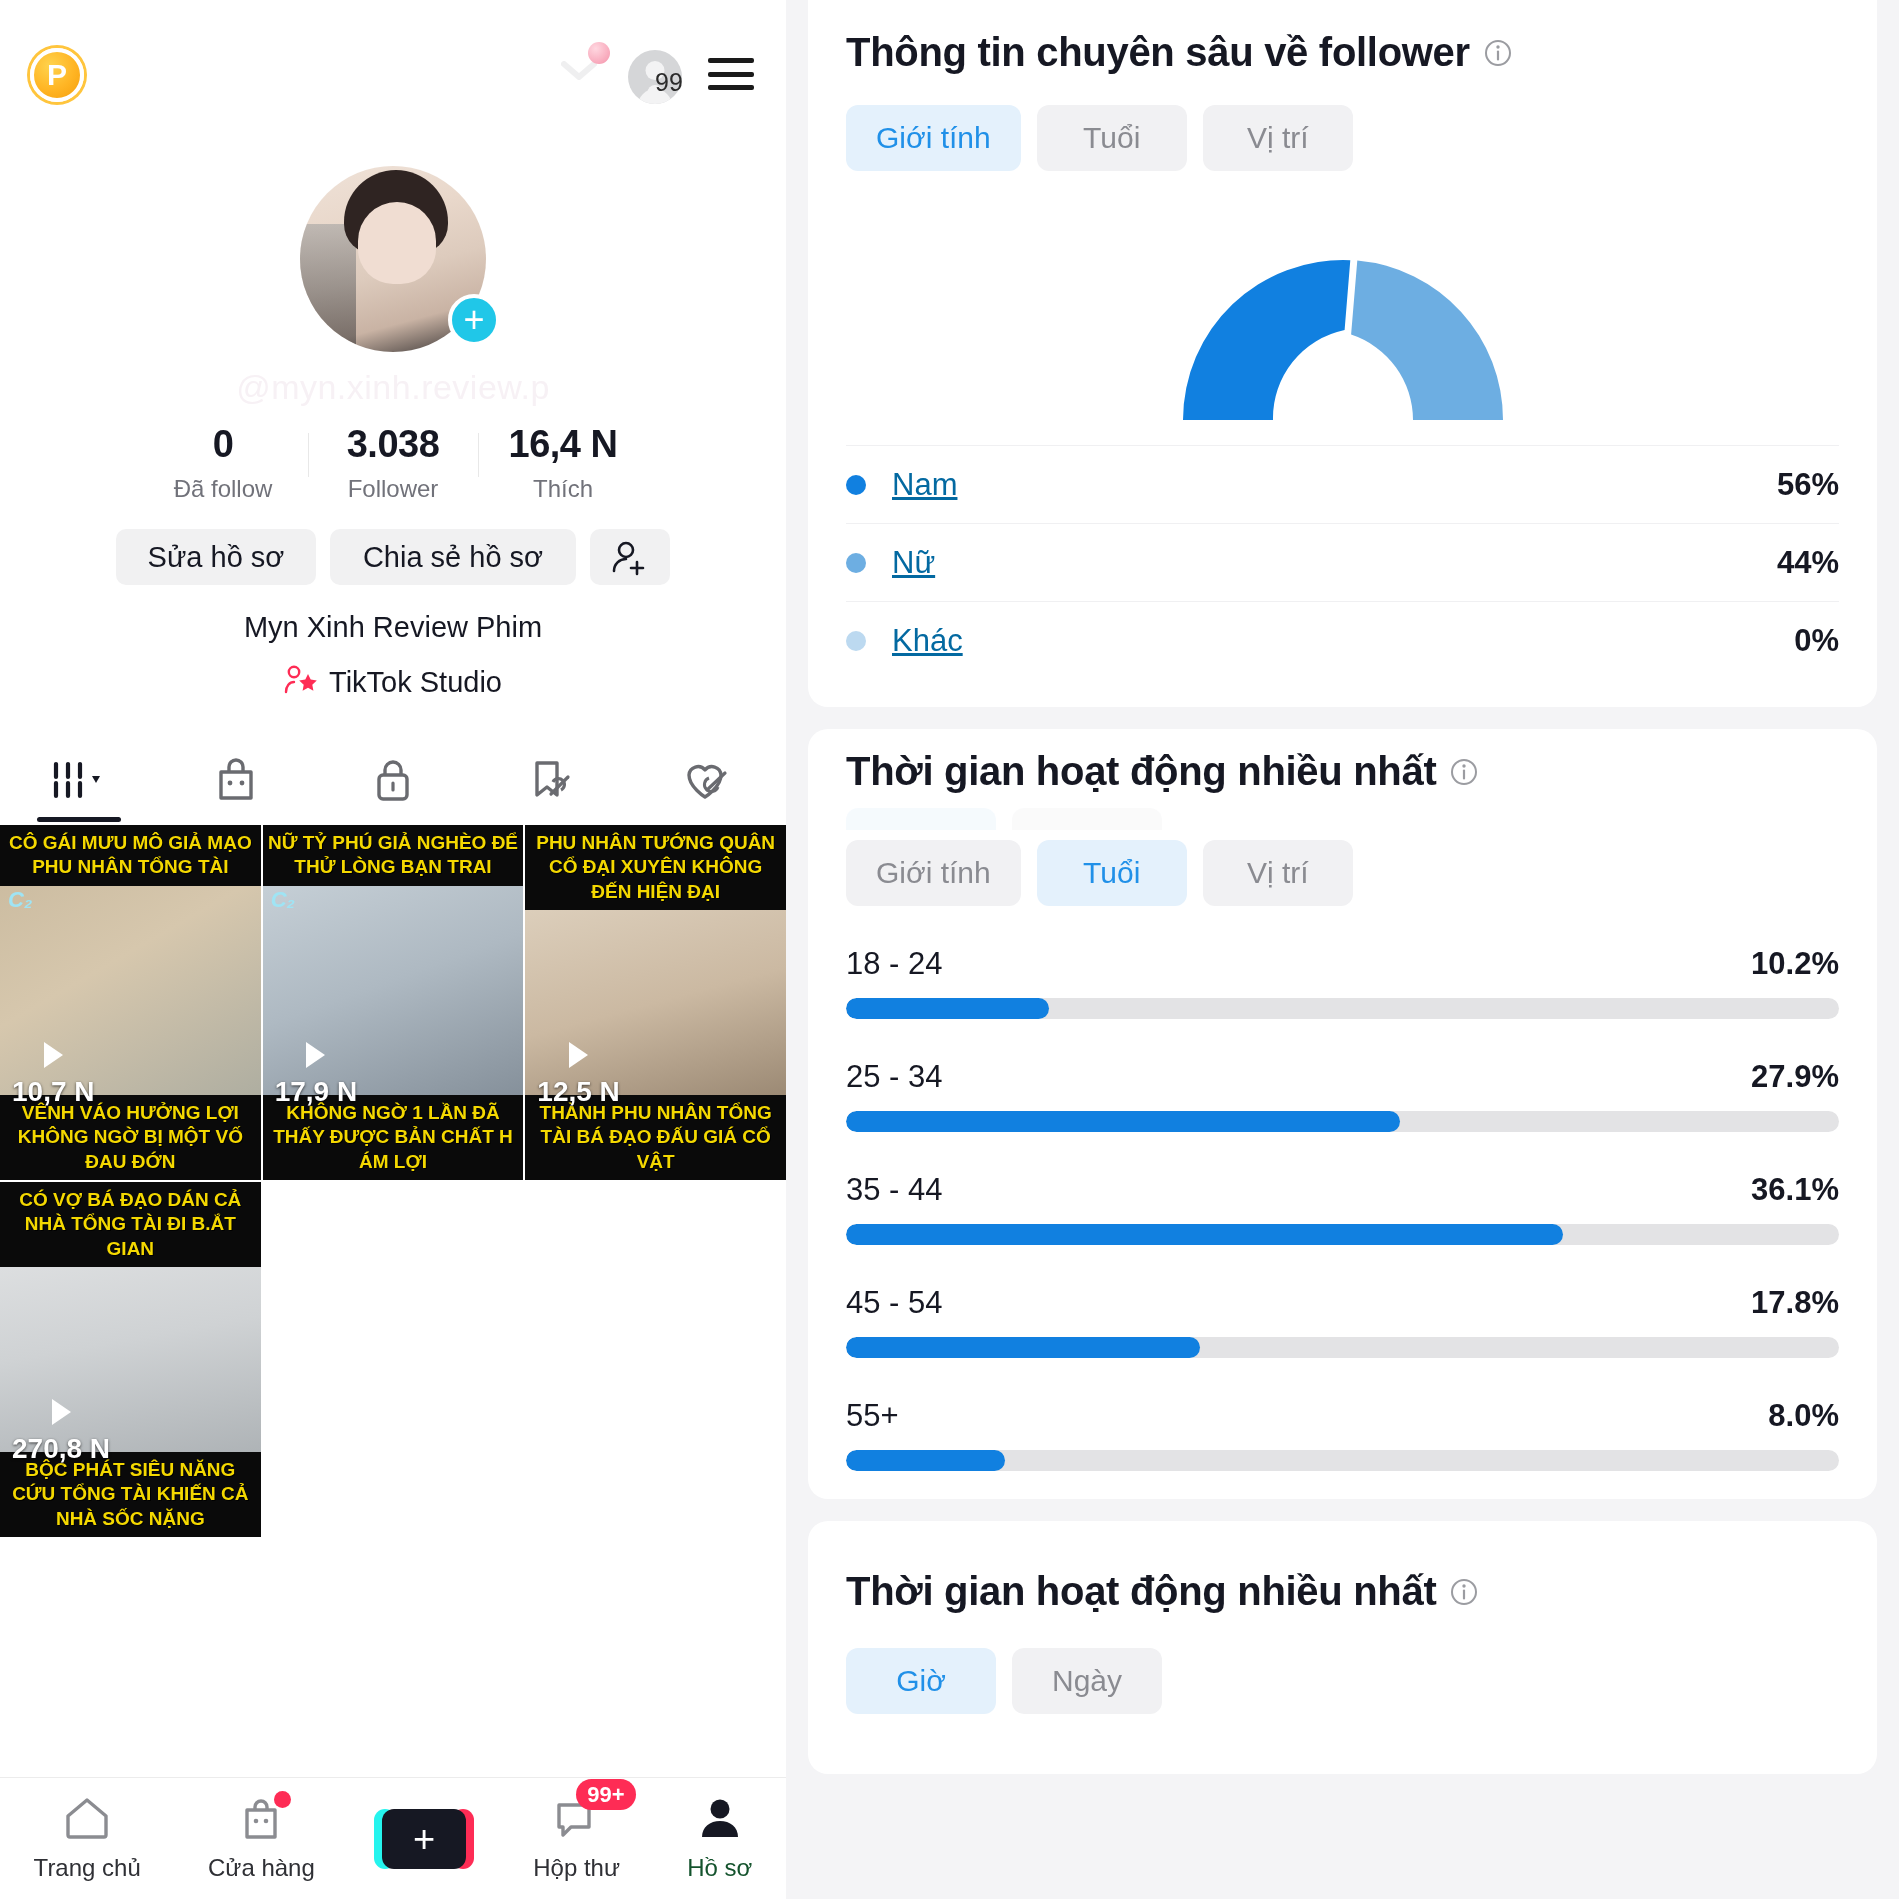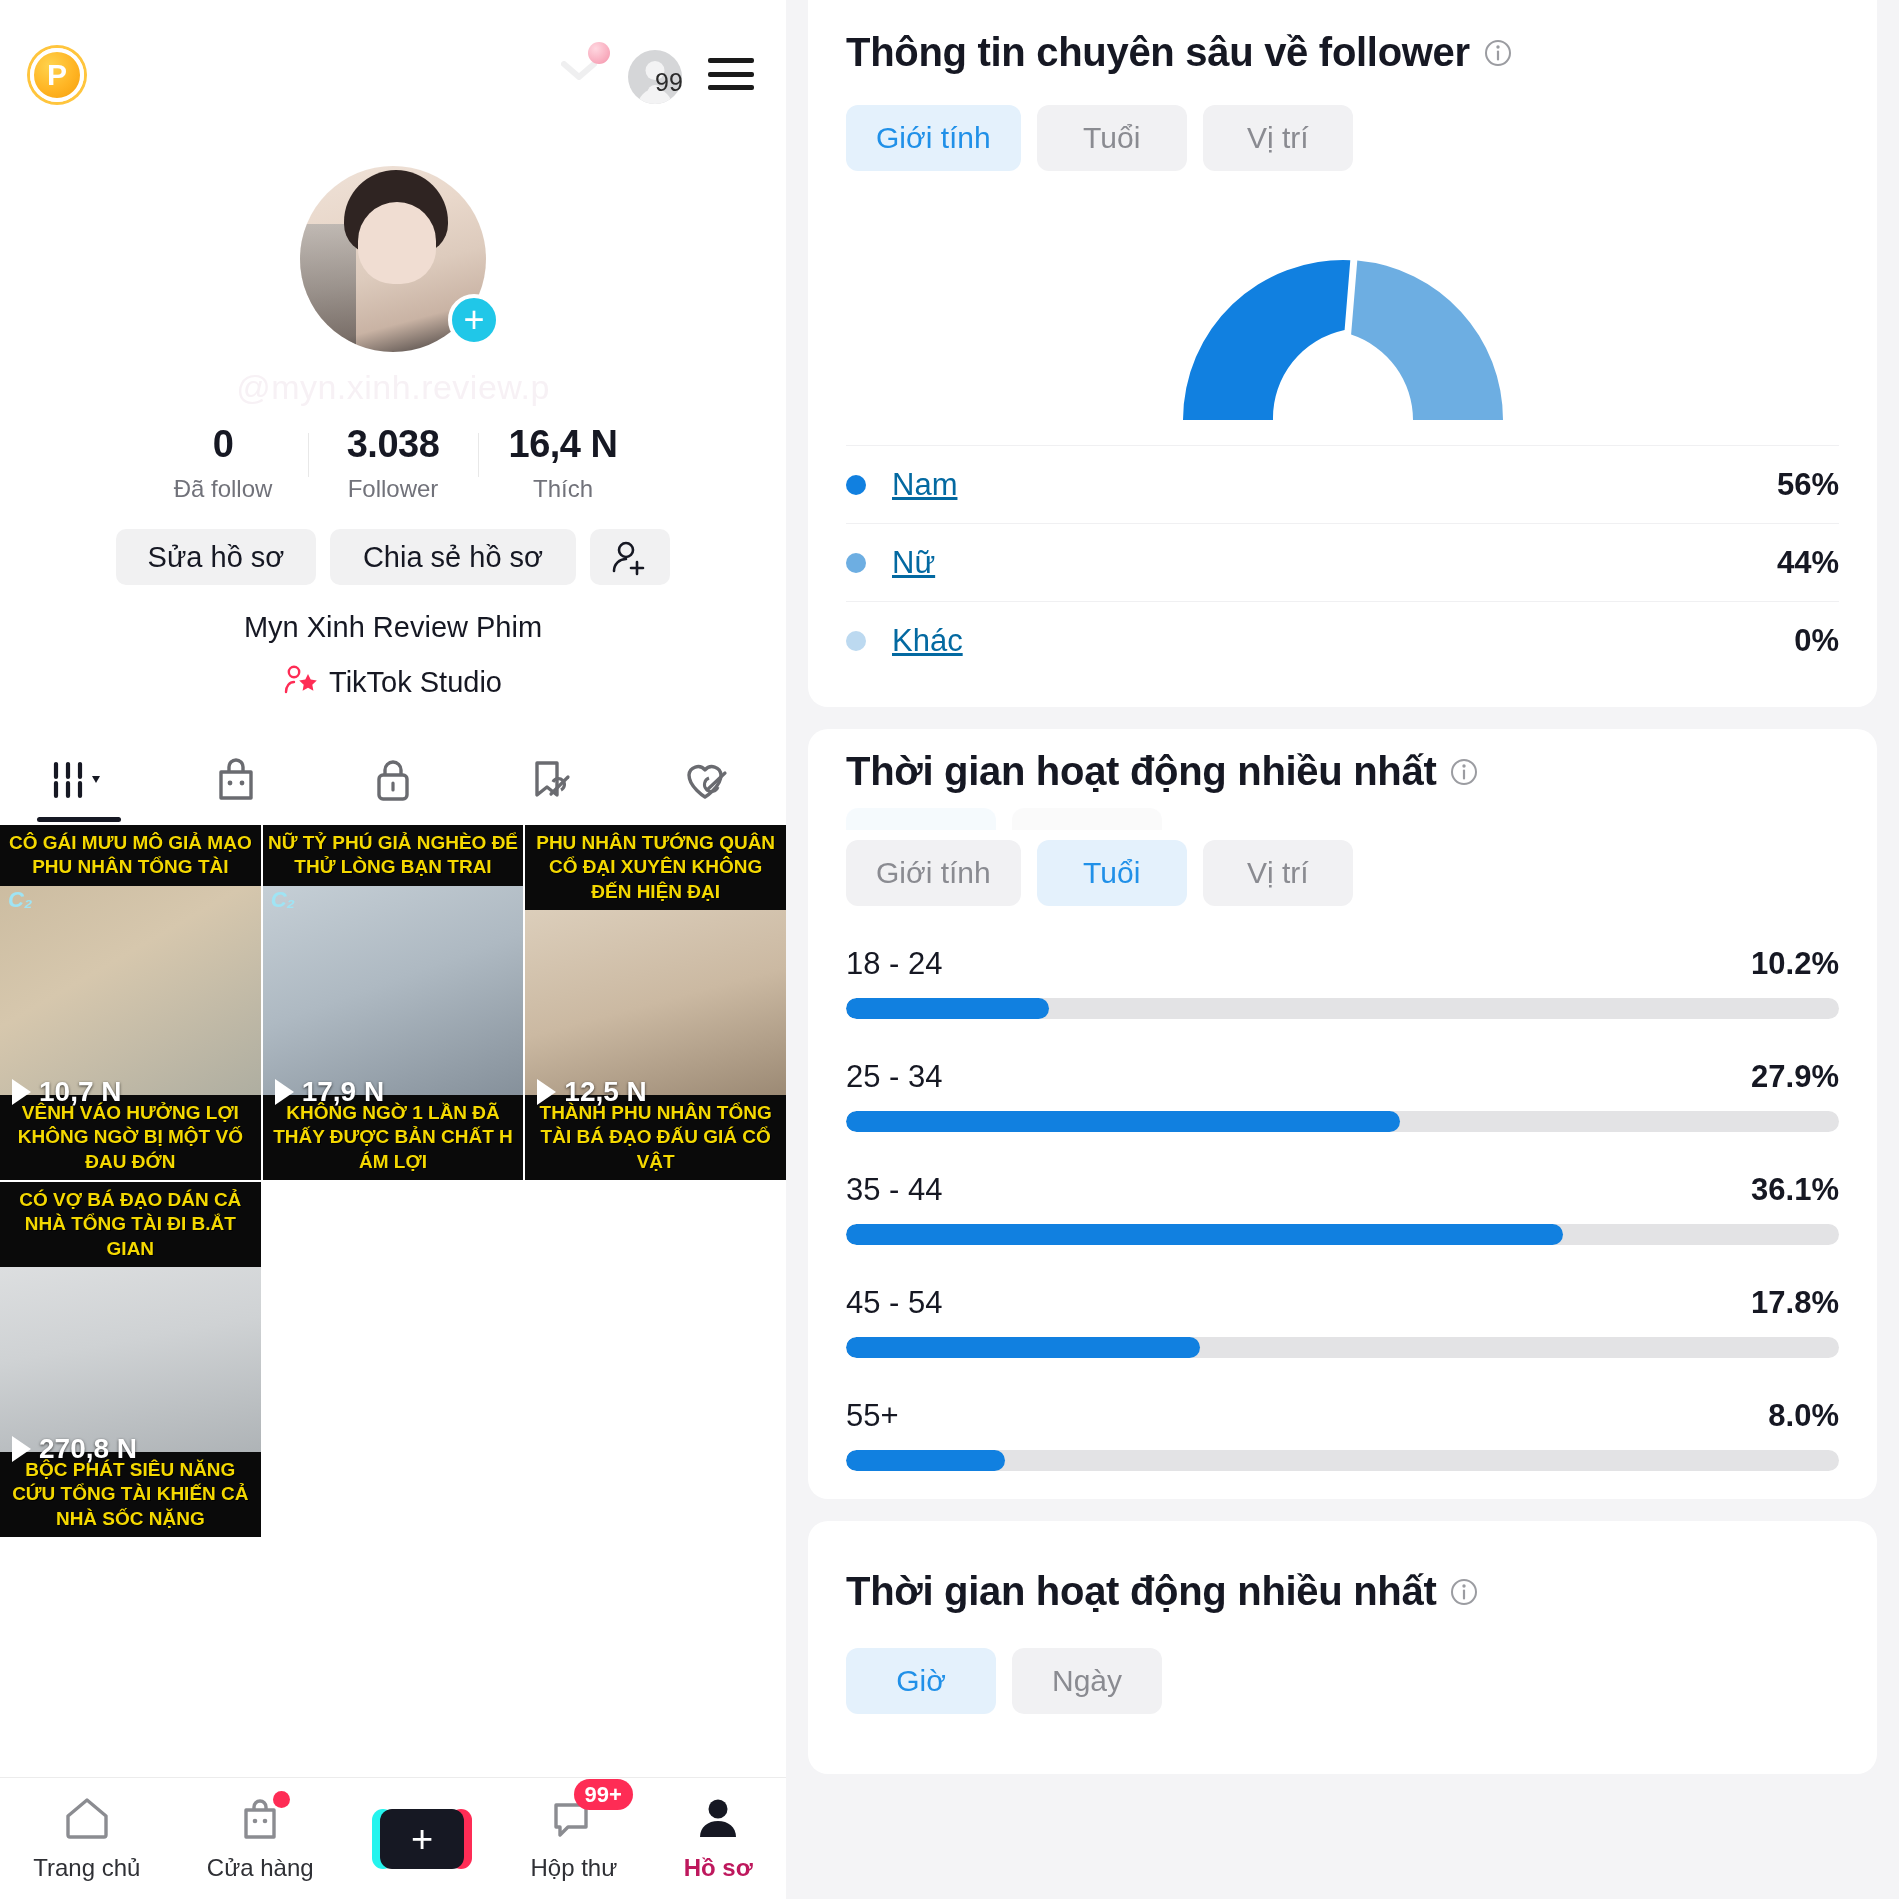--- a/index.html
+++ b/index.html
@@ -159,41 +159,42 @@
   }
   .cell .topcap { top: 0; }
   .cell .botcap { bottom: 0; }
   .cell .photo { position: absolute; inset: 0; }
   .cell .logo { position: absolute; left: 8px; top: 62px; color: #9fe4f4; font-size: 22px; font-style: italic; font-weight: bold; }
   .views {
     position: absolute; left: 12px; bottom: 72px;
     display: flex; align-items: center; gap: 8px;
     color: #ffffff; font-size: 28px; font-weight: bold;
     text-shadow: 0 1px 3px rgba(0,0,0,.7);
+    flex-direction: column;
   }
   .play-tri {
     width: 0; height: 0;
     border-left: 19px solid #ffffff;
     border-top: 13px solid transparent;
     border-bottom: 13px solid transparent;
   }
 
   .sc1 { background: linear-gradient(150deg,#c8b89c 0%,#d6c7ad 40%,#9fa49c 100%); }
   .sc2 { background: linear-gradient(160deg,#cfd8de 0%,#aeb9c2 45%,#707b86 100%); }
   .sc3 { background: linear-gradient(165deg,#e7dccb 0%,#cbb9a2 50%,#7c6a56 100%); }
   .sc4 { background: linear-gradient(170deg,#e8e9ea 0%,#cfd2d4 45%,#9aa0a4 100%); }
 
   .bottomnav {
     position: absolute; left: 0; bottom: 0; width: 786px; height: 122px;
     background: #ffffff; border-top: 1px solid #ececec;
     display: flex; align-items: center; justify-content: space-around;
   }
   .navitem { position: relative; display: flex; flex-direction: column; align-items: center; gap: 9px; cursor: pointer; }
   .navitem .nlbl { font-size: 24px; color: #2f3035; }
-  .navitem.active .nlbl { color: #be185d; font-weight: 700; }
+  .navitem.active .nlbl { color: #14532d; font-weight: 400; }
   .reddot { position: absolute; right: -6px; top: -4px; width: 17px; height: 17px; border-radius: 50%; background: #fe2c55; }
   .badge99 {
     position: absolute; right: -34px; top: -16px;
     background: #fe2c55; color: #fff; font-size: 22px; font-weight: bold;
     border-radius: 17px; padding: 3px 11px; line-height: 1.15;
   }
   .plus-btn {
     width: 84px; height: 60px; border-radius: 12px; background: #161823;
     position: relative; display: flex; align-items: center; justify-content: center;
     color: #fff; font-size: 38px; line-height: 1;

